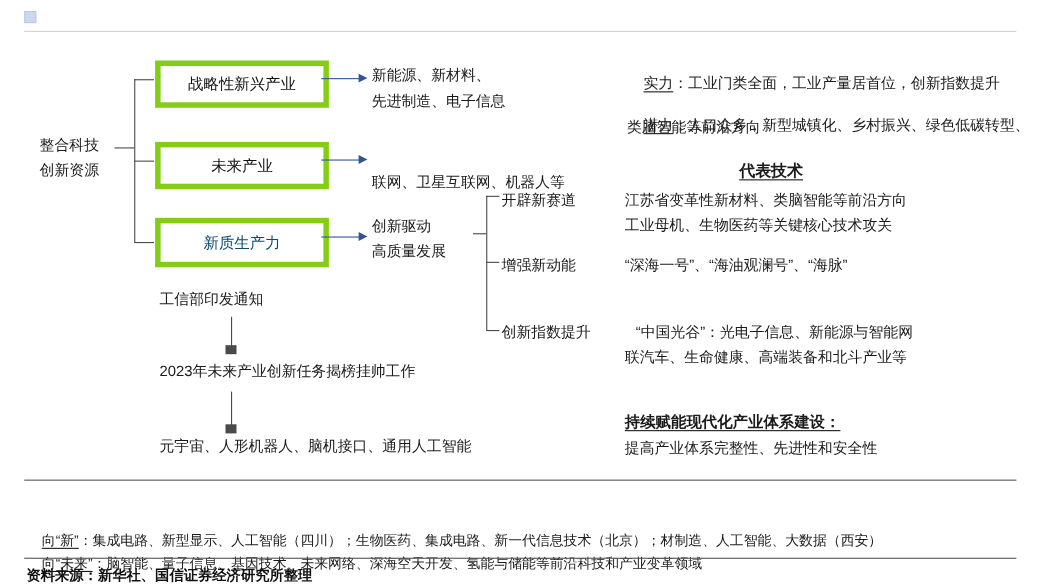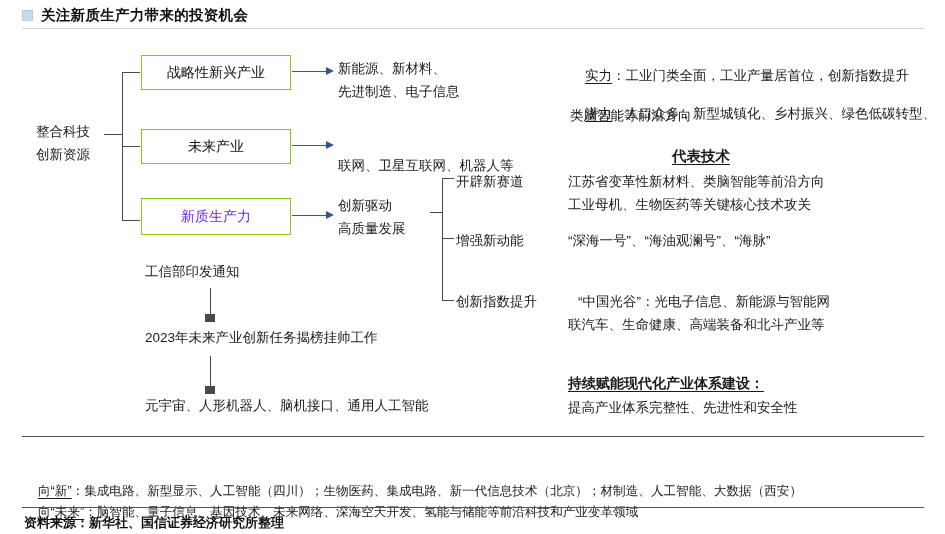--- a/index.html
+++ b/index.html
@@ -28,25 +28,25 @@
   }
 
   
   .txt{position:absolute;font-size:13.5px;line-height:20px;color:#1a1a1a;white-space:pre;}
   .txt.sm{font-size:12.6px;line-height:19px;}
   .txt.b{font-weight:bold;}
   .u{text-decoration:underline;text-underline-offset:3px;}
 
   
   .box{
-    position:absolute;border:1px solid #84cc16;background:#ffffff;
+    position:absolute;border:5px solid #84cc16;background:#ffffff;
     display:flex;align-items:center;justify-content:center;
     font-size:14px;color:#111;
   }
-  .box.red{color:#6d28d9;}
+  .box.red{color:#0c4a6e;}
 
   
   .ln{position:absolute;background:#4a4a4a;}
   .ln.h{height:1px;}
   .ln.v{width:1px;}
   .arrow{
     position:absolute;width:0;height:0;
     border-top:4.5px solid transparent;border-bottom:4.5px solid transparent;
     border-left:8px solid #2f5597;
   }
@@ -61,21 +61,20 @@
   .bot-rule{position:absolute;background:#555;height:1px;}
   .src{position:absolute;font-size:13px;font-weight:bold;color:#111;}
 </style>
 </head>
 <body>
 
 <div class="root">
 
   <div class="title-bar">
     <div class="title-sq"></div>
-    <div class="title-text">关注新质生产力带来的投资机会</div>
   </div>
   <div class="title-rule"></div>
 
   <div class="txt" style="left:36px;top:122px;">整合科技</div>
   <div class="txt" style="left:36px;top:145px;">创新资源</div>
 
   <div class="ln v" style="left:122px;top:72px;height:148px;"></div>
   <div class="ln h" style="left:122px;top:72px;width:18px;"></div>
   <div class="ln h" style="left:122px;top:146px;width:18px;"></div>
   <div class="ln h" style="left:122px;top:220px;width:18px;"></div>

